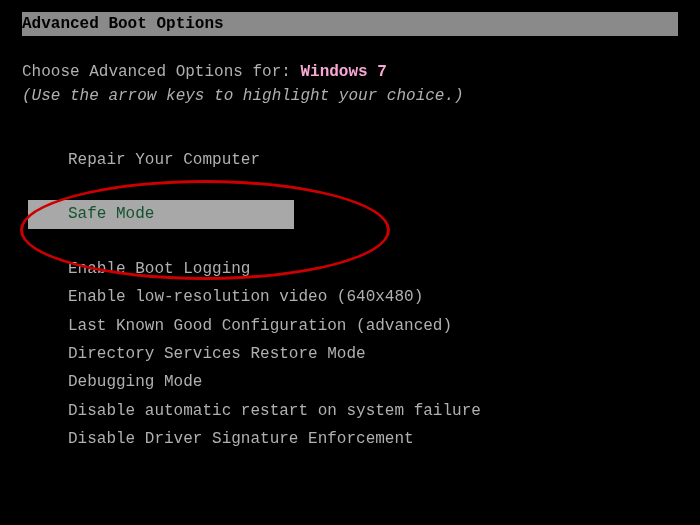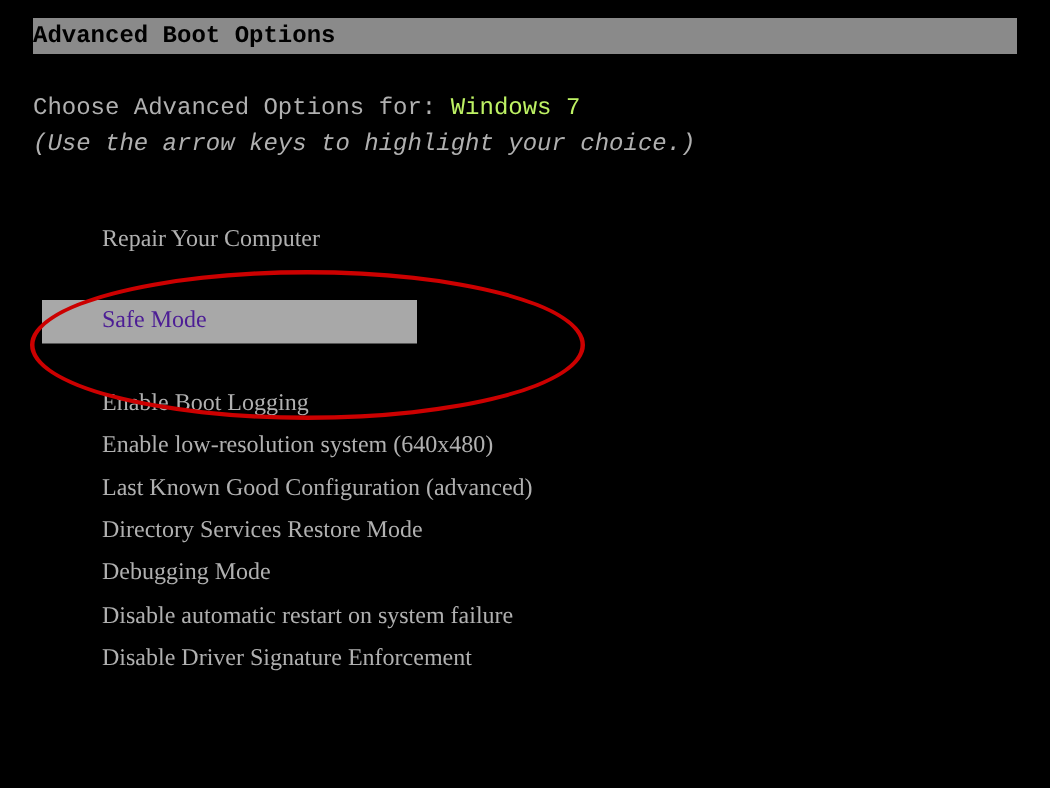--- a/index.html
+++ b/index.html
@@ -23,45 +23,44 @@
       text-align: left;
       padding: 3px 0;
       font-weight: bold;
       margin: 12px 22px 0 22px;
     }
     .prompt {
       margin: 24px 22px 0 22px;
       line-height: 1.5;
     }
     .os-name {
-      color: #bef264;
-      font-weight: normal;
+      color: #f9a8d4;
+      font-weight: bold;
     }
     .help-line {
       margin: 0 22px;
       line-height: 1.5;
       font-style: italic;
     }
     .menu {
       margin-top: 38px;
       margin-left: 28px;
     }
     .menu-group {
       margin-bottom: 26px;
     }
     .menu-item {
       padding: 3px 40px 3px 40px;
       line-height: 1.4;
       display: block;
       width: fit-content;
-      font-family: Liberation Serif, serif;
     }
     .menu-item.selected {
       background: #a8a8a8;
-      color: #4c1d95;
+      color: #14532d;
       padding-right: 140px;
     }
     .annotation-circle {
       position: absolute;
       border: 3px solid #c00;
       border-radius: 50%;
       pointer-events: none;
     }
   </style>
 </head>
@@ -79,21 +78,21 @@
   <div class="menu-group">
     <div class="menu-item">Repair Your Computer</div>
   </div>
 
   <div class="menu-group">
     <div class="menu-item selected">Safe Mode</div>
   </div>
 
   <div class="menu-group">
     <div class="menu-item">Enable Boot Logging</div>
-    <div class="menu-item">Enable low-resolution system (640x480)</div>
+    <div class="menu-item">Enable low-resolution video (640x480)</div>
     <div class="menu-item">Last Known Good Configuration (advanced)</div>
     <div class="menu-item">Directory Services Restore Mode</div>
     <div class="menu-item">Debugging Mode</div>
     <div class="menu-item">Disable automatic restart on system failure</div>
     <div class="menu-item">Disable Driver Signature Enforcement</div>
   </div>
 
 </div>
 
 <div class="annotation-circle" style="left:20px;top:180px;width:370px;height:100px;"></div>

